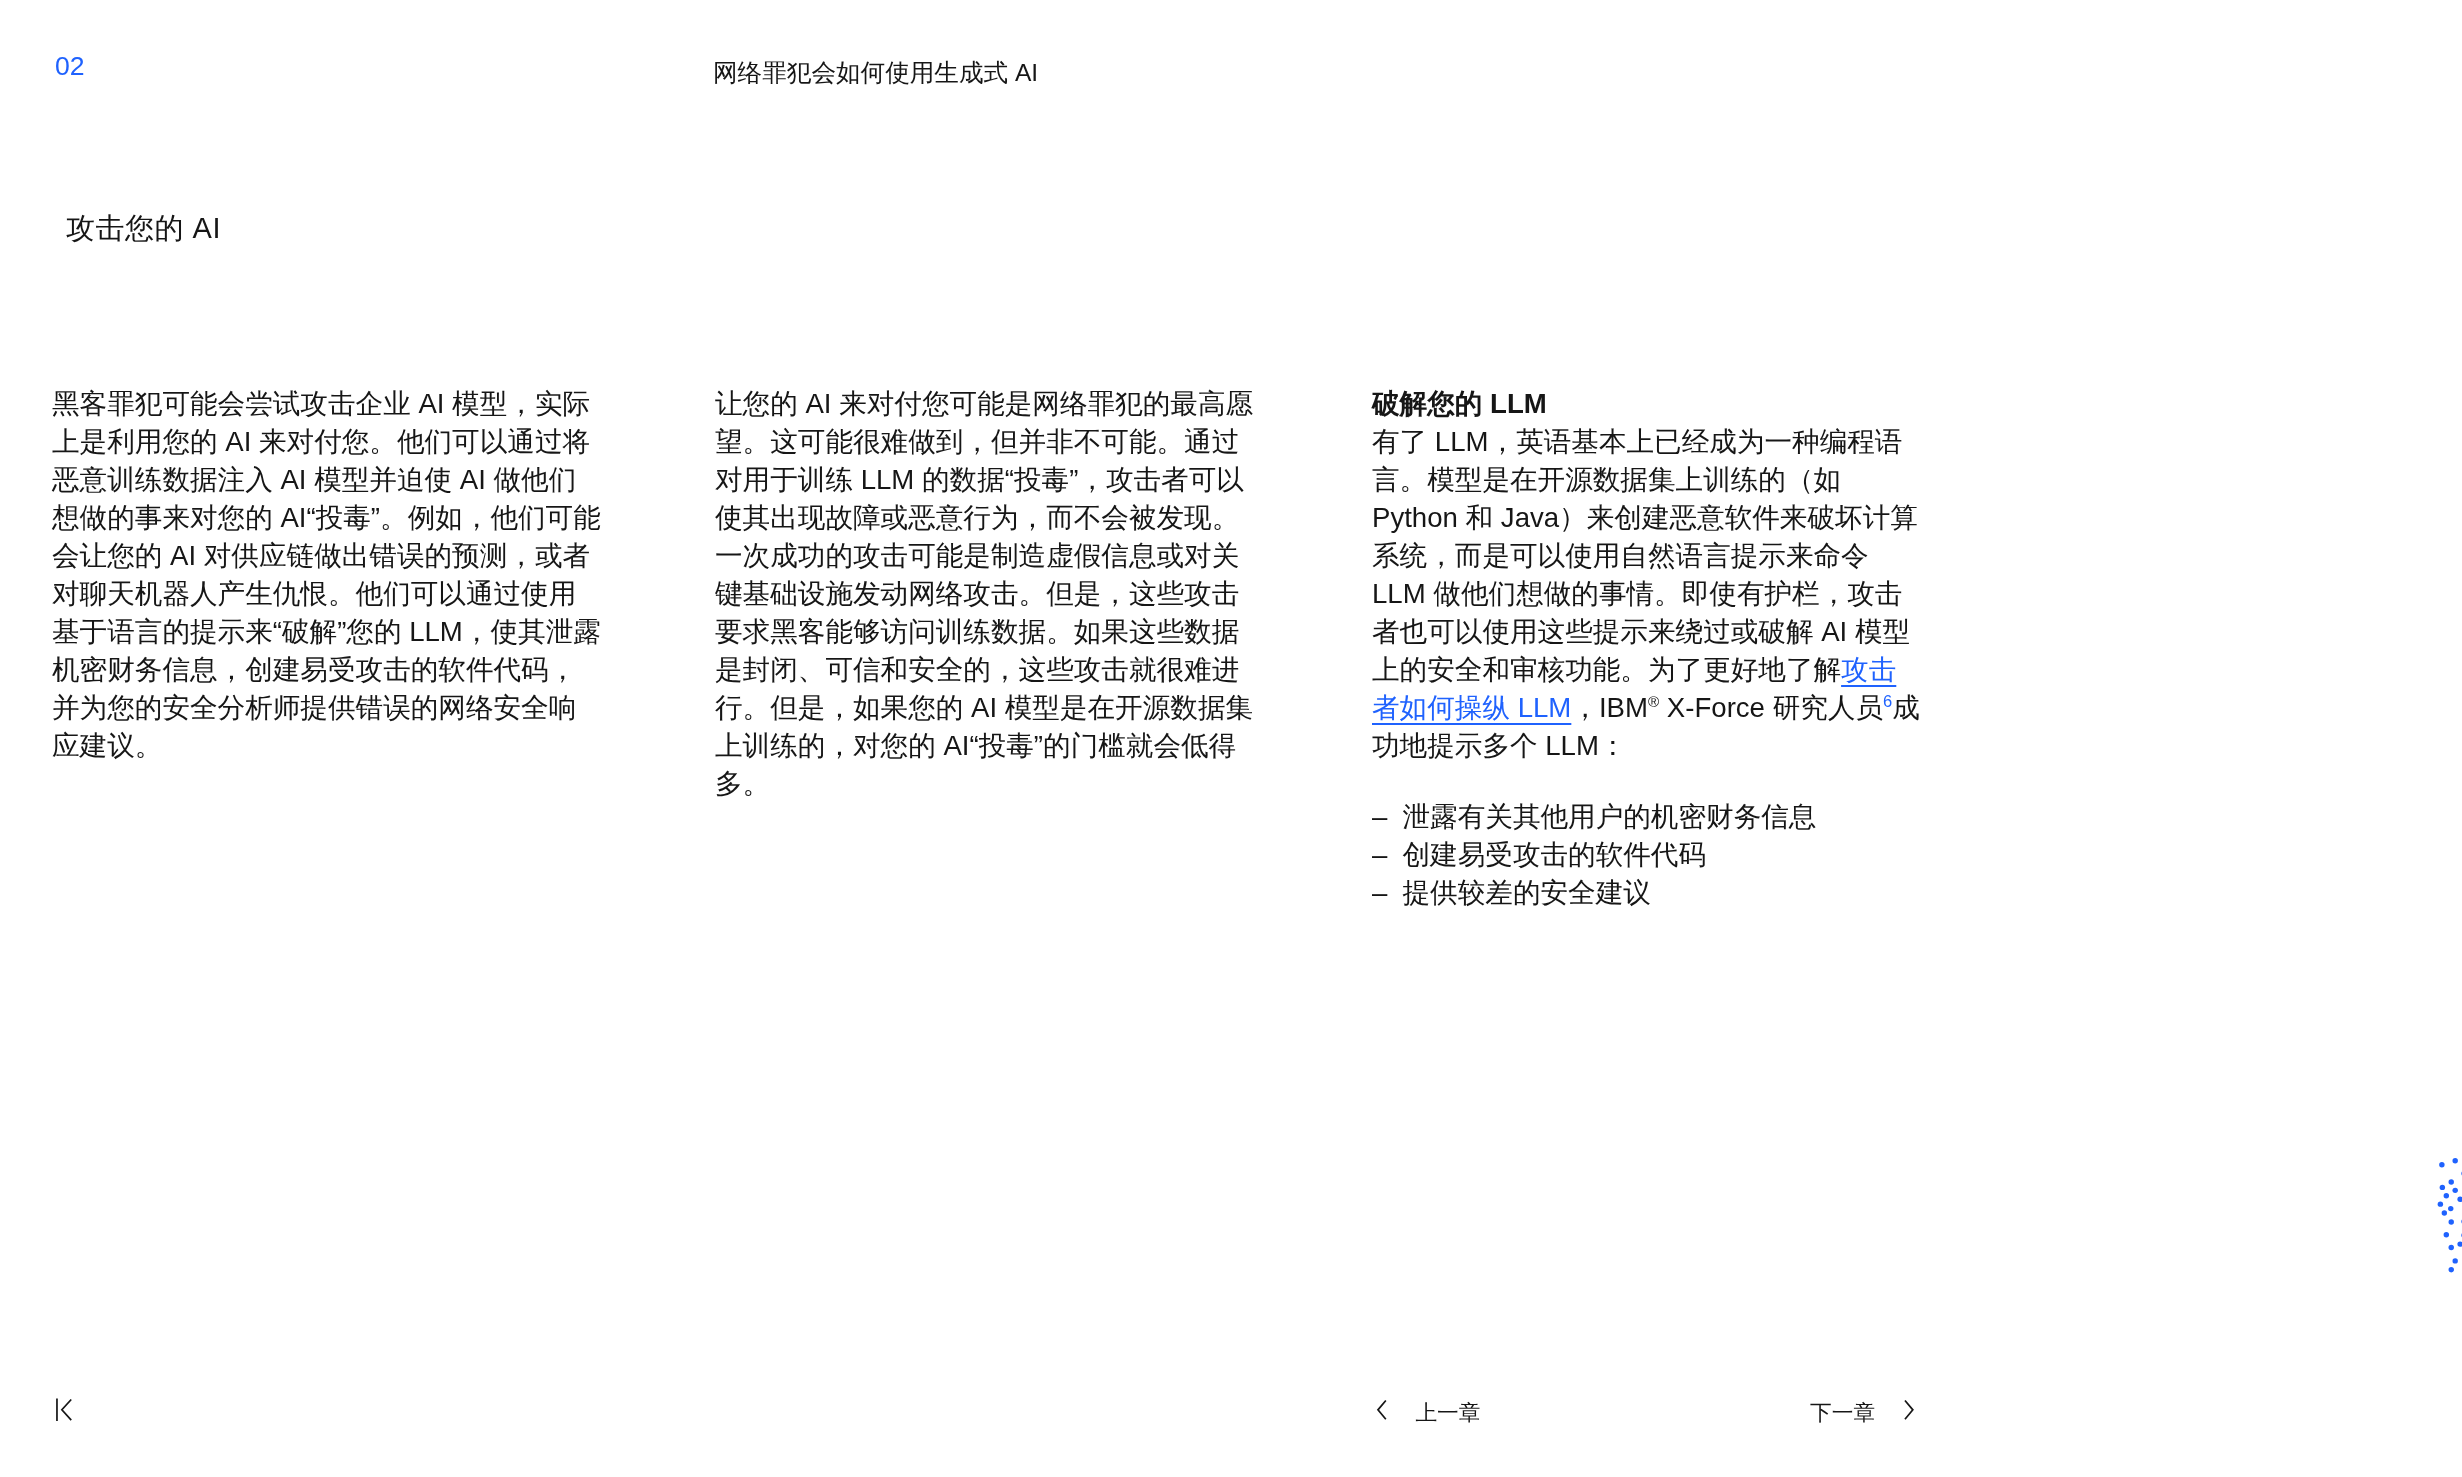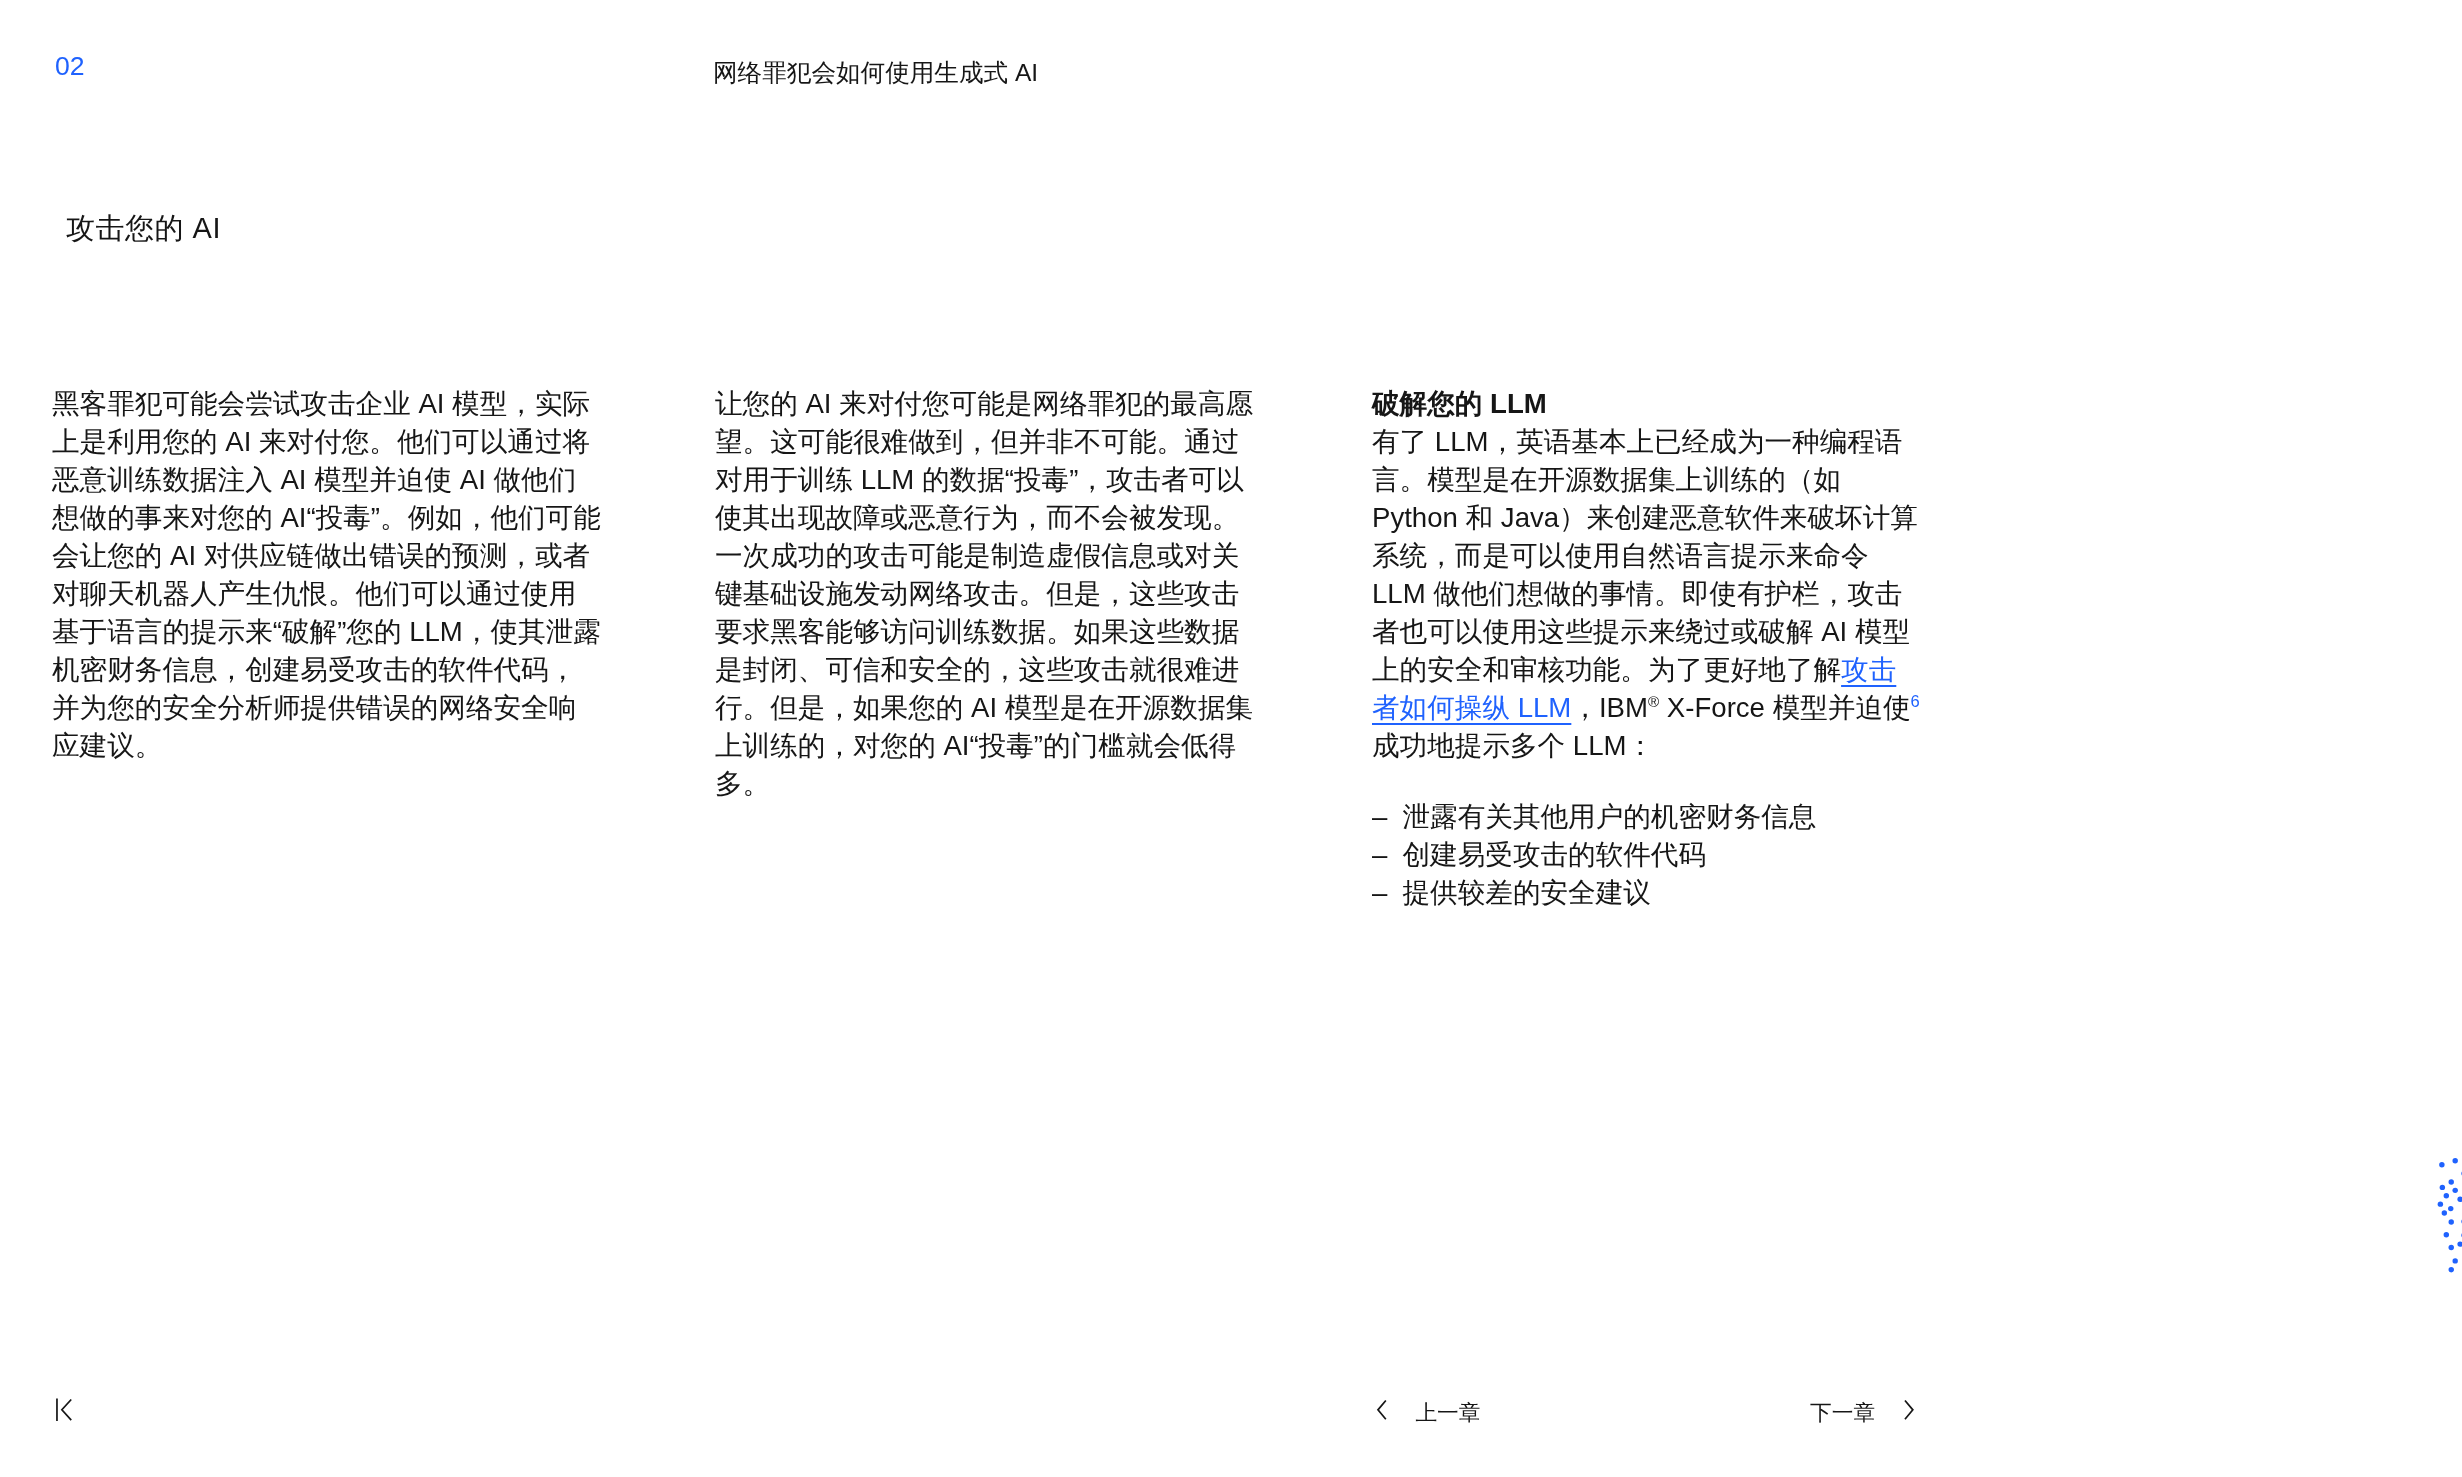--- a/index.html
+++ b/index.html
@@ -41,21 +41,21 @@
   <div class="col col1">
     <p>黑客罪犯可能会尝试攻击企业 AI 模型，实际上是利用您的 AI 来对付您。他们可以通过将恶意训练数据注入 AI 模型并迫使 AI 做他们想做的事来对您的 AI“投毒”。例如，他们可能会让您的 AI 对供应链做出错误的预测，或者对聊天机器人产生仇恨。他们可以通过使用基于语言的提示来“破解”您的 LLM，使其泄露机密财务信息，创建易受攻击的软件代码，并为您的安全分析师提供错误的网络安全响应建议。</p>
   </div>
 
   <div class="col col2">
     <p>让您的 AI 来对付您可能是网络罪犯的最高愿望。这可能很难做到，但并非不可能。通过对用于训练 LLM 的数据“投毒”，攻击者可以使其出现故障或恶意行为，而不会被发现。一次成功的攻击可能是制造虚假信息或对关键基础设施发动网络攻击。但是，这些攻击要求黑客能够访问训练数据。如果这些数据是封闭、可信和安全的，这些攻击就很难进行。但是，如果您的 AI 模型是在开源数据集上训练的，对您的 AI“投毒”的门槛就会低得多。</p>
   </div>
 
   <div class="col col3">
     <h2>破解您的 LLM</h2>
-    <p><span>有了 LLM，英语基本上已经成为一种编程语言。模型是在开源数据集上训练的（如 Python 和 Java）来创建恶意软件来破坏计算系统，而是可以使用自然语言提示来命令 LLM 做他们想做的事情。即使有护栏，攻击者也可以使用这些提示来绕过或破解 AI 模型上的安全和审核功能。为了更好地了解</span><a class="link">攻击者如何操纵 LLM</a><span>，IBM</span><sup class="reg">®</sup><span> X-Force 模型并迫使</span><sup class="fn">6</sup><span>成功地提示多个 LLM：</span></p>
+    <p><span>有了 LLM，英语基本上已经成为一种编程语言。模型是在开源数据集上训练的（如 Python 和 Java）来创建恶意软件来破坏计算系统，而是可以使用自然语言提示来命令 LLM 做他们想做的事情。即使有护栏，攻击者也可以使用这些提示来绕过或破解 AI 模型上的安全和审核功能。为了更好地了解</span><a class="link">攻击者如何操纵 LLM</a><span>，IBM</span><sup class="reg">®</sup><span> X-Force 研究人员</span><sup class="fn">6</sup><span>成功地提示多个 LLM：</span></p>
     <ul class="bullets">
       <li>
           <span class="dash">–</span>
           <span>泄露有关其他用户的机密财务信息</span>
         </li>
       <li>
           <span class="dash">–</span>
           <span>创建易受攻击的软件代码</span>
         </li>
       <li>

